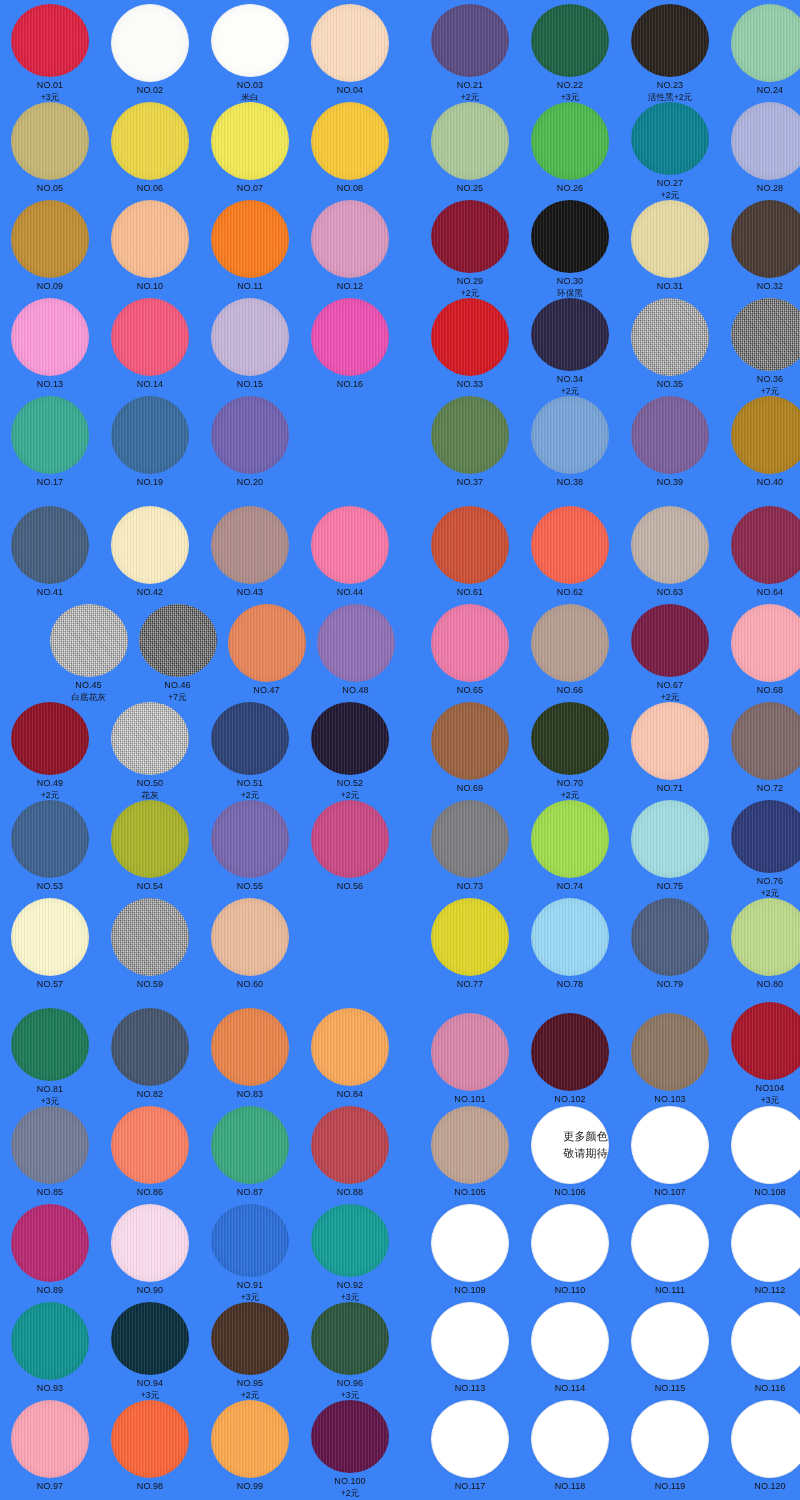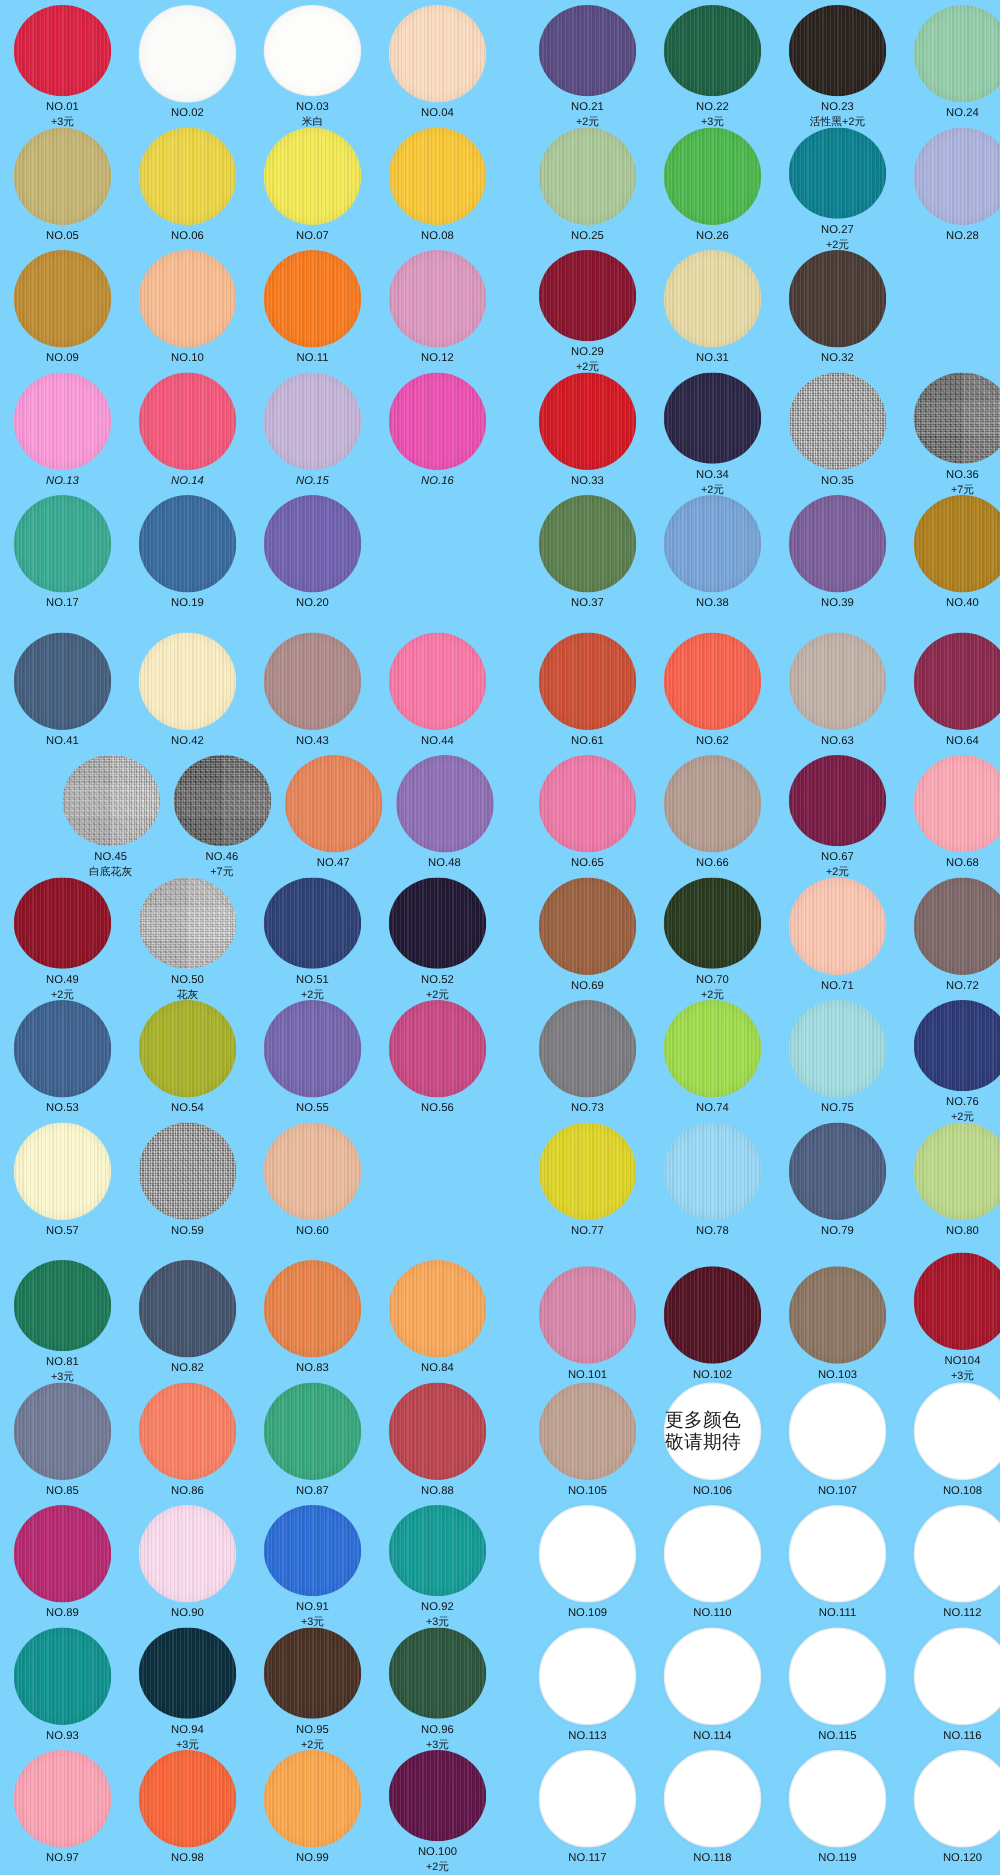--- a/index.html
+++ b/index.html
@@ -8,21 +8,21 @@
     width: 800px;
     height: 1500px;
     background: #ffffff;
     font-family: "Liberation Sans", "DejaVu Sans", sans-serif;
     overflow: hidden;
   }
   #page {
     position: relative;
     width: 800px;
     height: 1500px;
-    background: #7dd3fc;
+    background: #3b82f6;
   }
   .panel {
     position: absolute;
     top: 0;
     width: 400px;
     height: 1500px;
   }
   .panel-left  { left: 0; }
   .panel-right { left: 420px; }
 
@@ -92,22 +92,22 @@
     border: 1px solid #eeeeee;
     box-shadow: inset 0 0 10px rgba(0,0,0,0.045);
   }
 
   .swatch-note {
     position: absolute;
     left: 0;
     right: 0;
     top: 50%;
     transform: translateY(-50%);
-    text-align: left;
-    font-size: 15px;
+    text-align: right;
+    font-size: 11px;
     line-height: 17px;
     color: #1a1a1a;
     letter-spacing: 0.2px;
     white-space: pre-line;
   }
 
   .labels {
     margin-top: 3px;
     text-align: center;
     line-height: 11.5px;
@@ -206,21 +206,21 @@
               <span class="lbl-code">NO.11</span>
             </div>
           </div>
           <div class="cell">
             <div class="swatch" style="width: 78px; height: 78px; background-color: rgb(220, 154, 192);"></div>
             <div class="labels">
               <span class="lbl-code">NO.12</span>
             </div>
           </div>
         </div>
-        <div class="row" style="height: 98px; font-style: italic;">
+        <div class="row" style="height: 98px;">
           <div class="cell">
             <div class="swatch" style="width: 78px; height: 78px; background-color: rgb(250, 154, 217);"></div>
             <div class="labels">
               <span class="lbl-code">NO.13</span>
             </div>
           </div>
           <div class="cell">
             <div class="swatch" style="width: 78px; height: 78px; background-color: rgb(245, 90, 125);"></div>
             <div class="labels">
               <span class="lbl-code">NO.14</span>
@@ -589,20 +589,27 @@
               <span class="lbl-code">NO.28</span>
             </div>
           </div>
         </div>
         <div class="row" style="height: 98px;">
           <div class="cell">
             <div class="swatch" style="width: 78px; height: 78px; background-color: rgb(138, 22, 48);"></div>
             <div class="labels">
               <span class="lbl-code">NO.29</span>
               <span class="lbl-sub">+2元</span>
+            </div>
+          </div>
+          <div class="cell">
+            <div class="swatch" style="width: 78px; height: 78px; background-color: rgb(22, 22, 22);"></div>
+            <div class="labels">
+              <span class="lbl-code">NO.30</span>
+              <span class="lbl-sub">环保黑</span>
             </div>
           </div>
           <div class="cell">
             <div class="swatch" style="width: 78px; height: 78px; background-color: rgb(232, 219, 166);"></div>
             <div class="labels">
               <span class="lbl-code">NO.31</span>
             </div>
           </div>
           <div class="cell">
             <div class="swatch" style="width: 78px; height: 78px; background-color: rgb(75, 60, 54);"></div>

